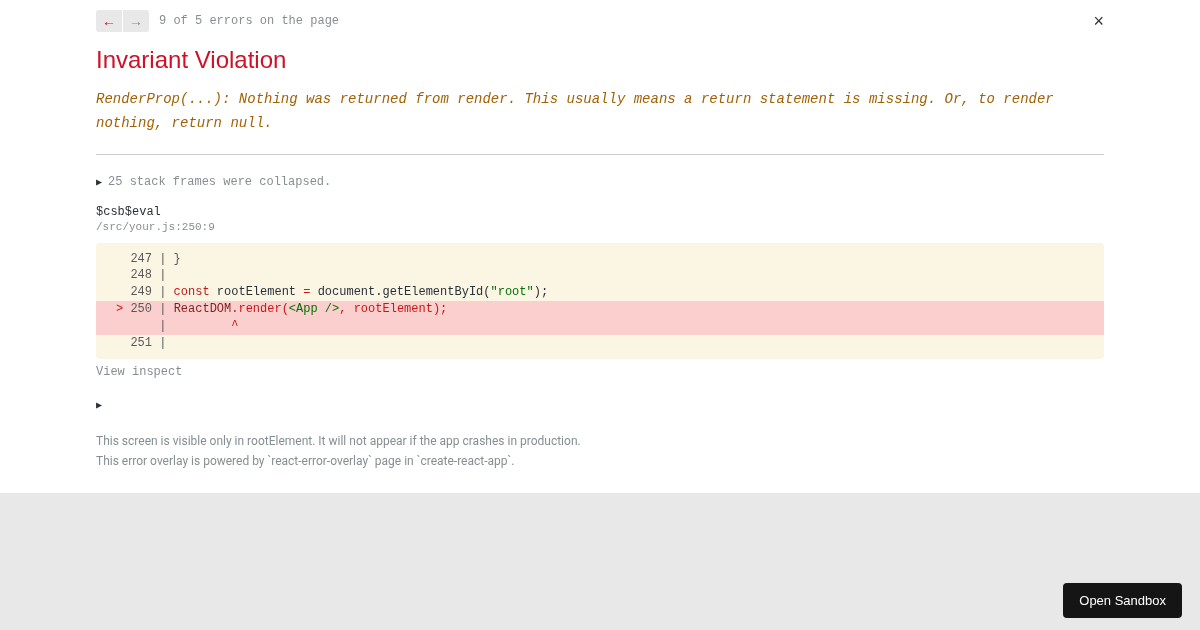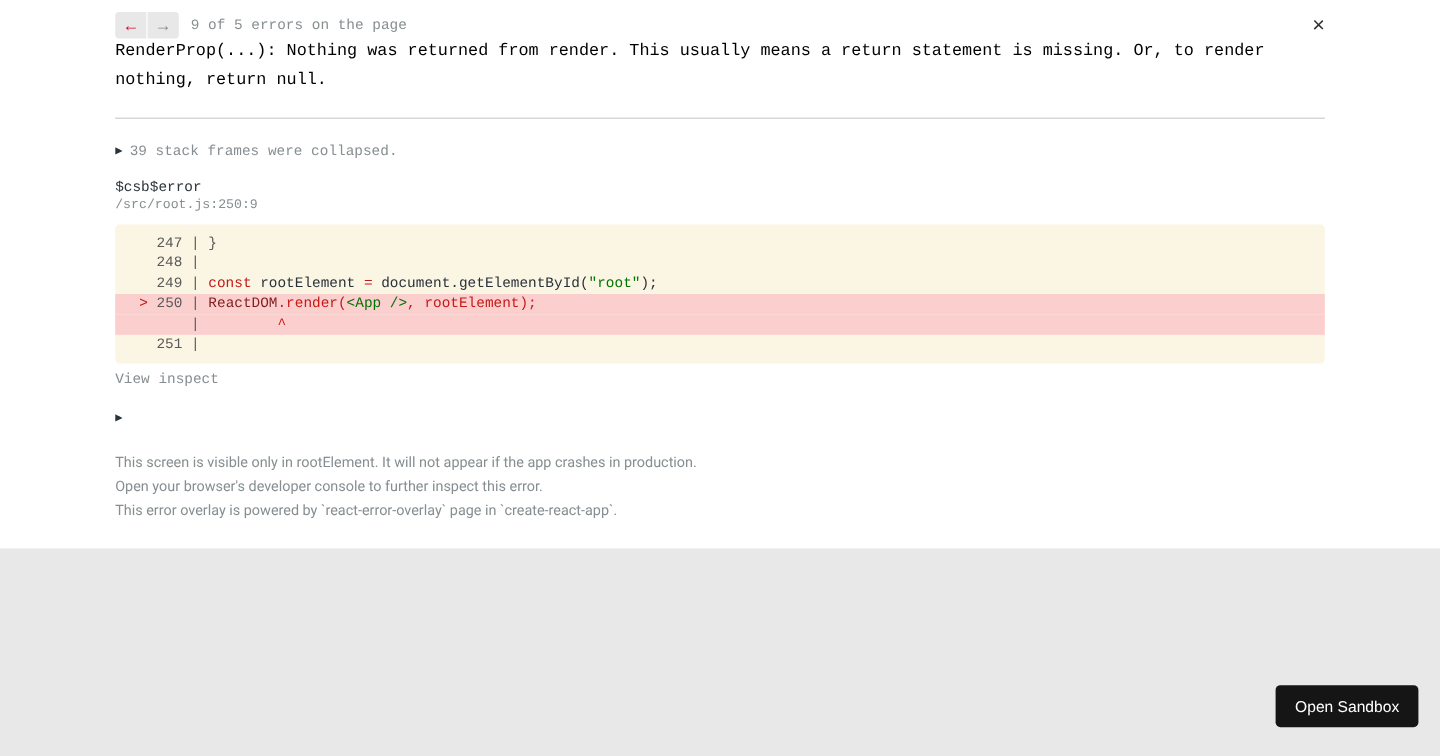--- a/index.html
+++ b/index.html
@@ -75,23 +75,24 @@
       font-size: 24px;
       font-weight: 400;
       color: #ce1126;
       margin-top: 14px;
       margin-bottom: 14px;
       font-family: -apple-system, BlinkMacSystemFont, sans-serif;
     }
     .error-message {
       font-family: "SFMono-Regular", Consolas, "Liberation Mono", Menlo, monospace;
       font-size: 14px;
-      color: #000000;
+      color: #a16207;
       line-height: 1.7;
       margin-bottom: 18px;
+      font-style: italic;
     }
     hr {
       border: none;
       border-top: 1px solid #ccc;
       margin: 0;
     }
     .stack-collapse {
       display: flex;
       align-items: center;
       gap: 6px;
@@ -154,21 +155,21 @@
       font-size: 12px;
       color: #878e91;
       line-height: 1.4;
       margin-top: 22px;
     }
     .footer-text p {
       margin-bottom: 3px;
     }
     .sandbox-btn {
       position: absolute;
-      bottom: 24px;
+      bottom: 12px;
       right: 18px;
       background: #151515;
       color: #fff;
       border: none;
       border-radius: 4px;
       padding: 10px 16px;
       font-size: 13px;
       cursor: pointer;
       font-family: -apple-system, BlinkMacSystemFont, sans-serif;
     }
@@ -182,40 +183,40 @@
       <div class="nav-buttons">
         <button class="nav-btn">←</button>
         <button class="nav-btn">→</button>
       </div>
       <span class="error-counter">9 of 5 errors on the page</span>
     </div>
     <span class="close-btn">×</span>
   </div>
 
   <div class="content">
+    <h1 class="error-title">Invariant Violation</h1>
     <div class="error-message">RenderProp(...): Nothing was returned from render. This usually means a return statement is missing. Or, to render nothing, return null.</div>
     <hr>
 
     <div class="stack-collapse">
       <span class="triangle">▶</span>
-      <span>39 stack frames were collapsed.</span>
-    </div>
-
-    <div class="frame-name">$csb$error</div>
-    <div class="frame-location">/src/root.js:250:9</div>
+      <span>25 stack frames were collapsed.</span>
+    </div>
+
+    <div class="frame-name">$csb$eval</div>
+    <div class="frame-location">/src/your.js:250:9</div>
 
     <div class="code-block"><div class="code-line"><span class="line-gutter">  247 | }</span></div><div class="code-line"><span class="line-gutter">  248 | </span></div><div class="code-line"><span class="line-gutter">  249 | </span><span class="kw-const">const</span><span> rootElement </span><span class="kw-const">=</span><span> document.getElementById(</span><span class="kw-str">"root"</span><span>);</span></div><div class="code-line highlight"><span class="kw-err">&gt;</span><span class="line-gutter"> 250 | </span><span class="kw-class">ReactDOM</span><span class="kw-err">.render(</span><span class="kw-jsx">&lt;App /&gt;</span><span class="kw-err">, rootElement);</span></div><div class="code-line highlight"><span class="line-gutter">      |         </span><span class="kw-caret">^</span></div><div class="code-line"><span class="line-gutter">  251 | </span></div></div>
 
     <div class="view-compiled">View inspect</div>
 
     <div class="stack-collapse">
       <span class="triangle">▶</span>
     </div>
 
     <div class="footer-text">
       <p>This screen is visible only in rootElement. It will not appear if the app crashes in production.</p>
-      <p>Open your browser's developer console to further inspect this error.</p>
       <p>This error overlay is powered by `react-error-overlay` page in `create-react-app`.</p>
     </div>
   </div>
 </div>
 
 <button class="sandbox-btn">Open Sandbox</button>
 
 </body></html>

